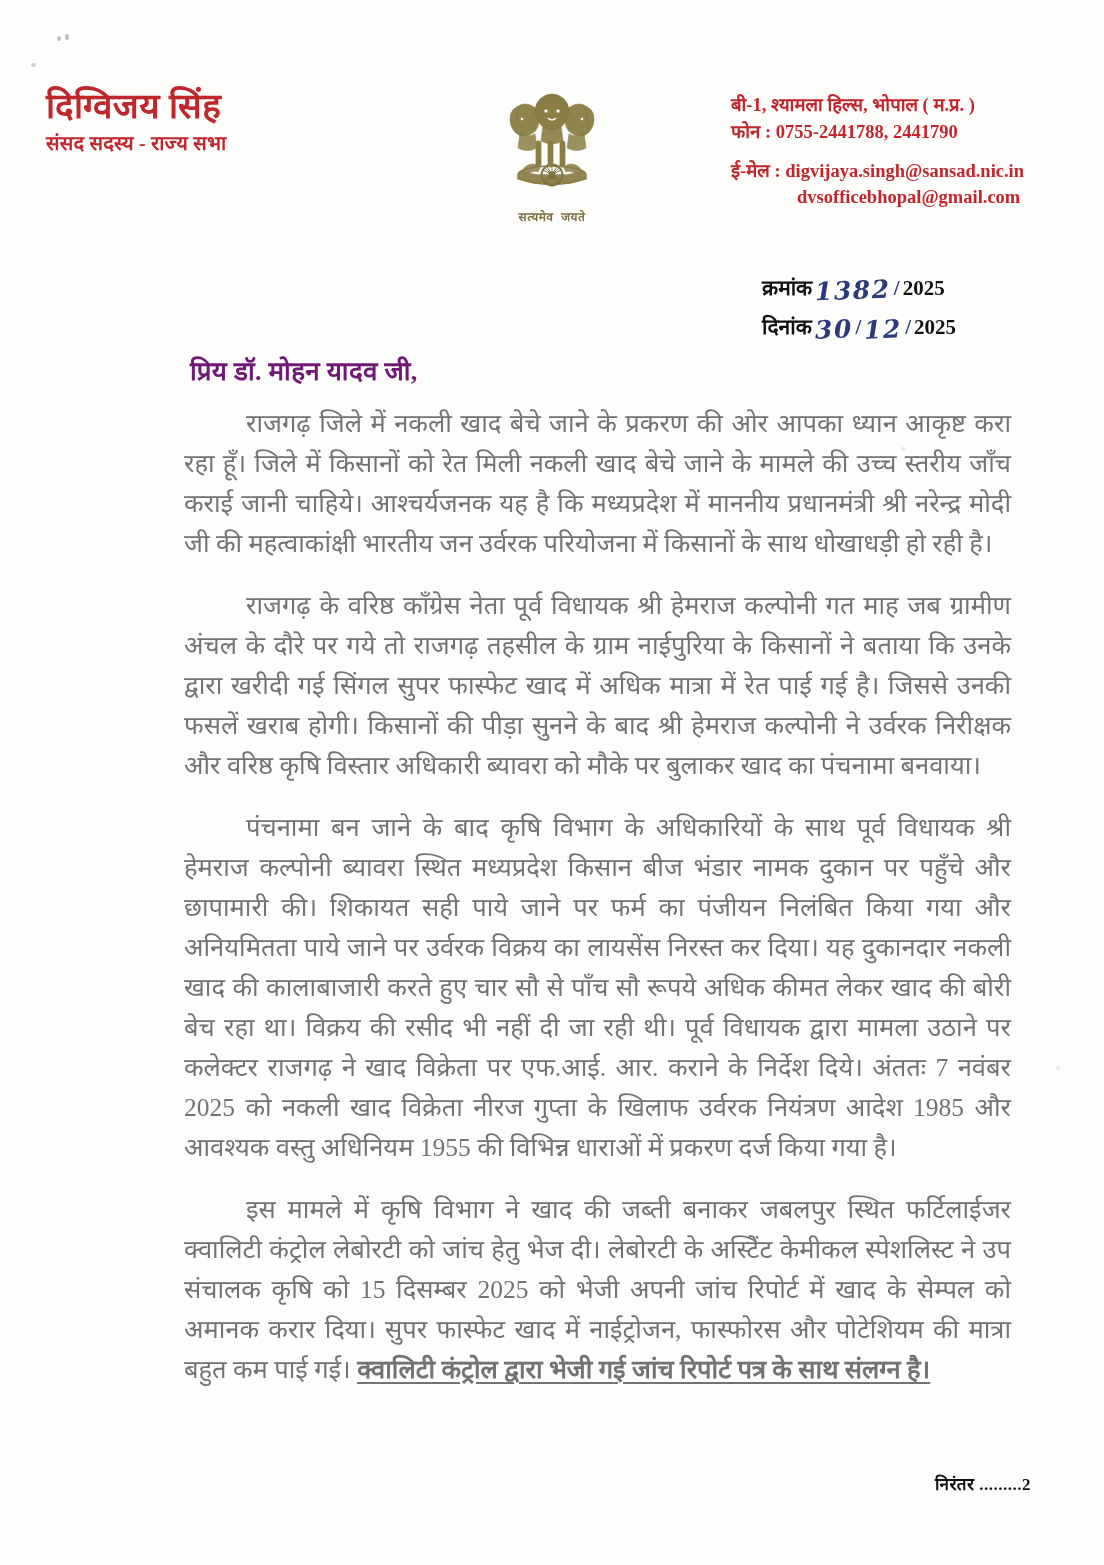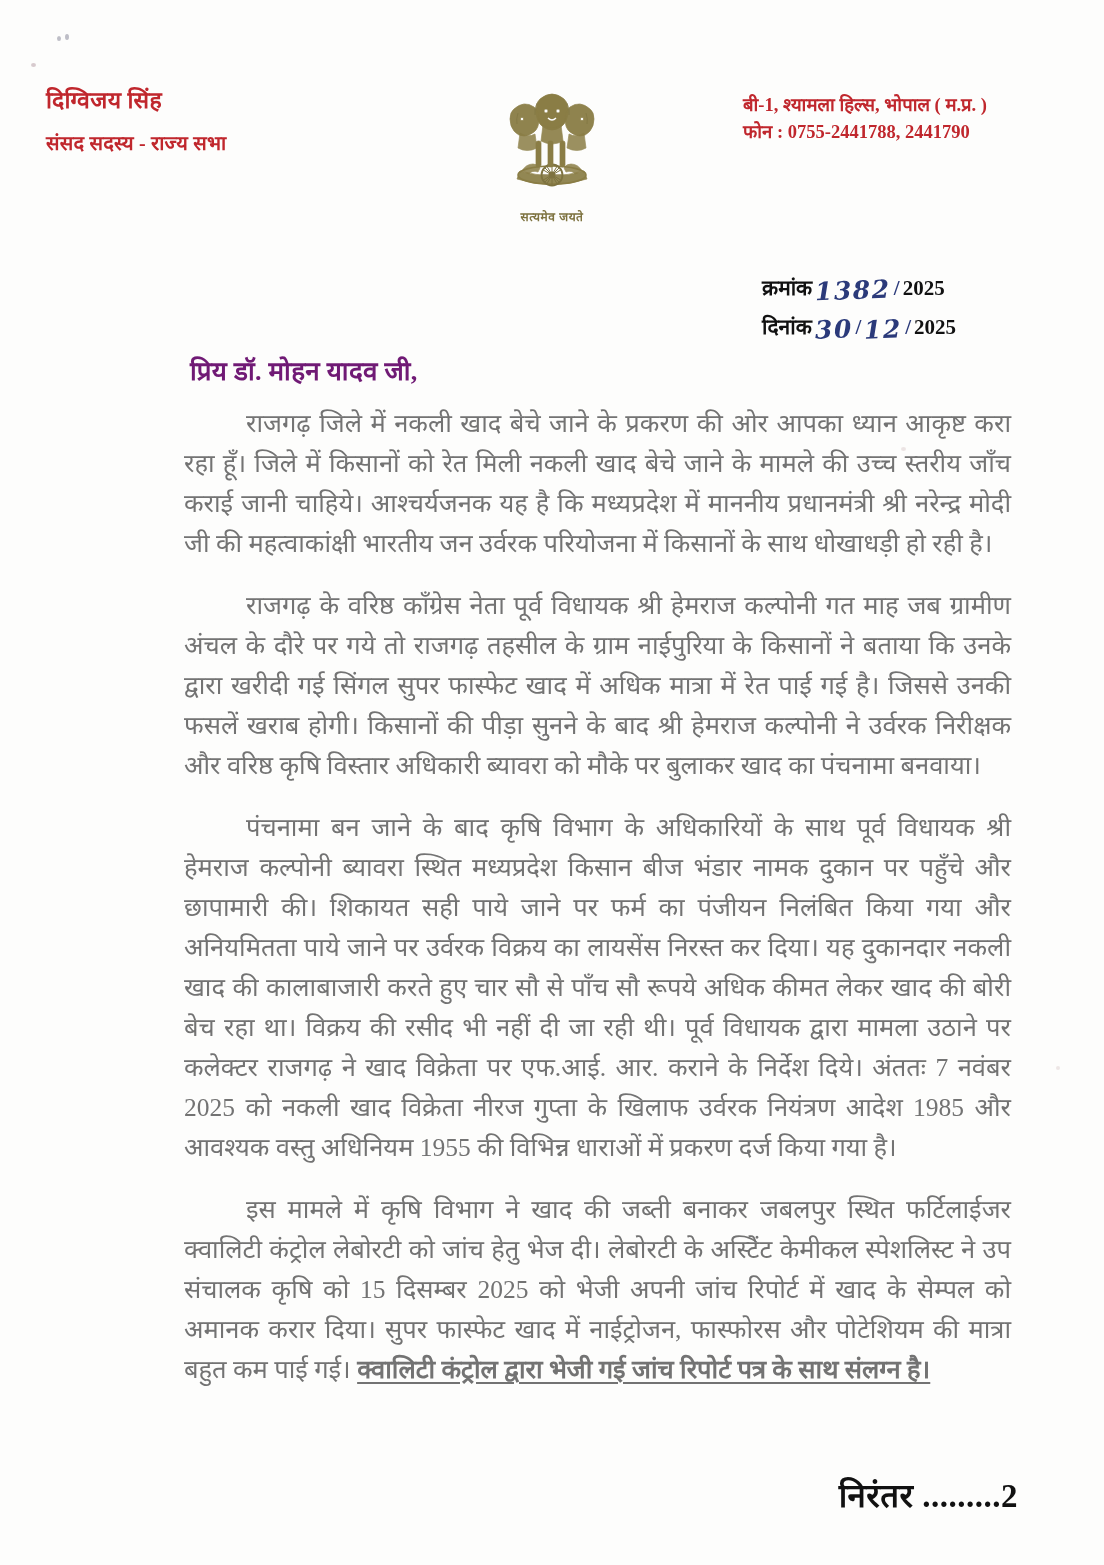--- a/index.html
+++ b/index.html
@@ -38,21 +38,21 @@
     height: 280px;
   }
 
   .letterhead-name {
     position: absolute;
     left: 46px;
     top: 88px;
     color: #c0272d;
     font-family: "Liberation Serif", "DejaVu Serif", serif;
     font-weight: 700;
-    font-size: 23px;
+    font-size: 35px;
     line-height: 1.1;
     letter-spacing: .4px;
     white-space: nowrap;
   }
   .letterhead-role {
     position: absolute;
     left: 46px;
     top: 131px;
     color: #c0272d;
     font-family: "Liberation Serif", "DejaVu Serif", serif;
@@ -69,39 +69,39 @@
     left: 487px;
     top: 75px;
     width: 130px;
     height: 160px;
     text-align: center;
   }
   .emblem svg { display: block; margin: 0 auto; }
   .emblem-motto {
     margin-top: 1px;
     color: #7e7340;
-    font-family: Liberation Sans, sans-serif;
+    font-family: Liberation Mono, monospace;
     font-weight: 700;
     font-size: 12px;
     letter-spacing: .5px;
   }
 
   
   .contact {
     position: absolute;
     left: 731px;
     top: 92px;
     color: #c0272d;
     font-family: "Liberation Serif", "DejaVu Serif", serif;
     font-weight: 700;
     font-size: 18.5px;
     line-height: 1.45;
     white-space: nowrap;
   }
-  .contact .grp { margin-bottom: 12px; margin-left: 12px; }
+  .contact .grp { margin-bottom: 12px; }
   .contact .grp:last-child { margin-bottom: 0; }
   .contact .mail2 { padding-left: 66px; }
 
   
   .refdate {
     position: absolute;
     left: 762px;
     top: 272px;
     font-family: "Liberation Serif", "DejaVu Serif", serif;
     font-size: 21px;
@@ -156,25 +156,25 @@
   .body p:last-child { margin-bottom: 0; }
   .body .emph {
     font-weight: 700;
     text-decoration: underline;
     text-underline-offset: 4px;
     margin-top: 11px;
   }
 
   .footer-cont {
     position: absolute;
-    right: 86px;
+    right: 73px;
     top: 1472px;
     font-family: "Liberation Serif", "DejaVu Serif", serif;
     font-weight: 700;
-    font-size: 33px;
+    font-size: 17px;
     color: #111;
     letter-spacing: .5px;
   }
 </style>
 </head>
 <body>
 
 <div class="page">
 
   <span class="speck s1"></span>
@@ -238,20 +238,24 @@
         </g>
       </svg>
       <div class="emblem-motto">सत्यमेव जयते</div>
     </div>
 
     <div class="contact">
       <div class="grp">
         <div>बी-1, श्यामला हिल्स, भोपाल ( म.प्र. )</div>
         <div>फोन : 0755-2441788, 2441790</div>
       </div>
+      <div class="grp">
+        <div>ई-मेल : digvijaya.singh@sansad.nic.in</div>
+        <div class="mail2">dvsofficebhopal@gmail.com</div>
+      </div>
     </div>
 
     <div class="refdate">
       <div class="row">
         <span class="lbl">क्रमांक</span>
         <span class="hand">1382</span>
         <span class="slash">/</span>
         <span class="yr">2025</span>
       </div>
       <div class="row">

